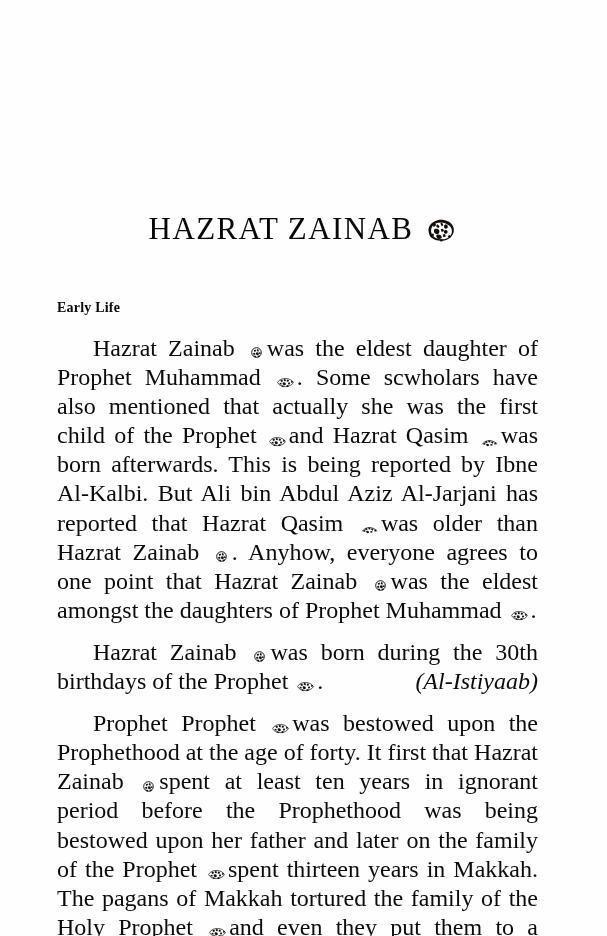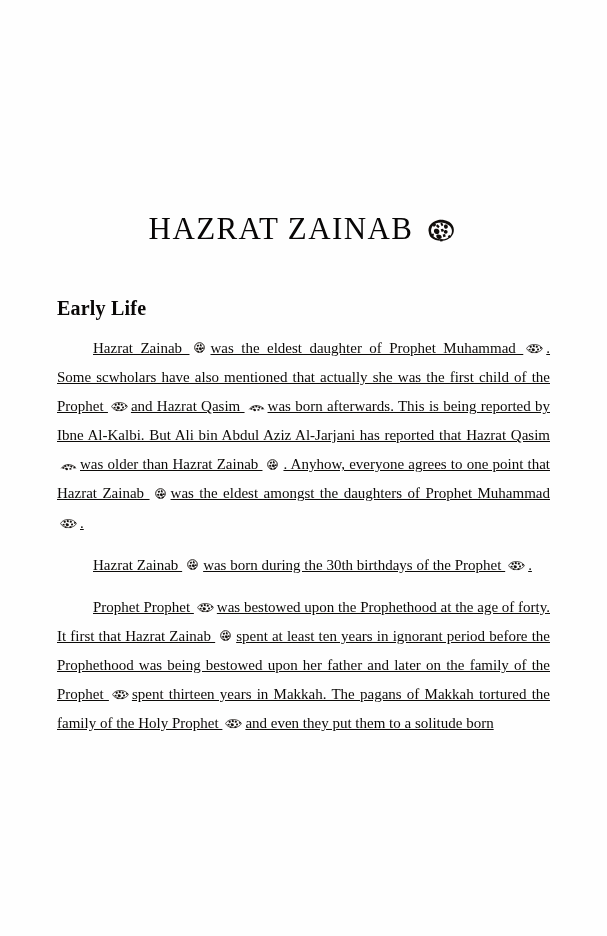--- a/index.html
+++ b/index.html
@@ -50,38 +50,37 @@
 
   
   .column {
     position: absolute;
     left: 57px;
     top: 296px;
     width: 493px;
   }
 
   .section-heading {
-    font-size: 20px;
+    font-size: 14px;
     line-height: 24px;
     font-weight: bold;
     letter-spacing: 0.2px;
     margin: 0 0 14px 0;
     color: #0a0807;
   }
 
   p.para {
-    margin: 0 0 0 0;
-    font-size: 15px;
+    margin: 0 12px 0 0;
+    font-size: 24px;
     line-height: 29.1px;
     text-align: justify;
     text-justify: inter-word;
     text-indent: 36px;
     color: #0d0b09;
     hyphens: none;
-    text-decoration: underline;
   }
 
   p.para + p.para {
     margin-top: 13px;
   }
 
   .cite {
     font-style: italic;
     white-space: nowrap;
   }
@@ -273,20 +272,21 @@
             <path d="M41 19 L48 22 L45 28 L39 25 Z"></path>
             <path d="M13 32 L20 31 L21 37 L14 37 Z"></path>
             <path d="M26 30 C31 28 37 31 36 36 C35 40 28 41 26 37 C24 34 24 31 26 30 Z"></path>
             <path d="M44 31 L51 30 L52 36 L45 37 Z"></path>
             <path d="M21 40 L28 41 L27 47 L21 45 Z"></path>
             <path d="M38 41 L45 39 L47 45 L40 47 Z"></path>
             <path d="M55 25 L62 24 L62 30 L55 31 Z"></path>
           </g>
         </svg>
       </span><span>.</span>
+      <span class="cite" style="float:right;">(Al-Istiyaab)</span>
     </p>
 
     <p class="para" style="clear:both;">
       <span>Prophet Prophet </span><span class="hon hon-m">
         <svg viewBox="0 0 70 56" width="19" height="16" aria-hidden="true">
           <g fill="#14100d">
             <path d="M6 30 C10 21 20 15 34 15 C48 15 60 21 64 30 C60 39 48 45 34 45 C20 45 10 39 6 30 Z" fill="none" stroke="#14100d" stroke-width="2.6"></path>
             <path d="M16 22 L23 19 L26 25 L19 28 Z"></path>
             <path d="M29 17 L36 18 L36 25 L29 24 Z"></path>
             <path d="M41 19 L48 22 L45 28 L39 25 Z"></path>

